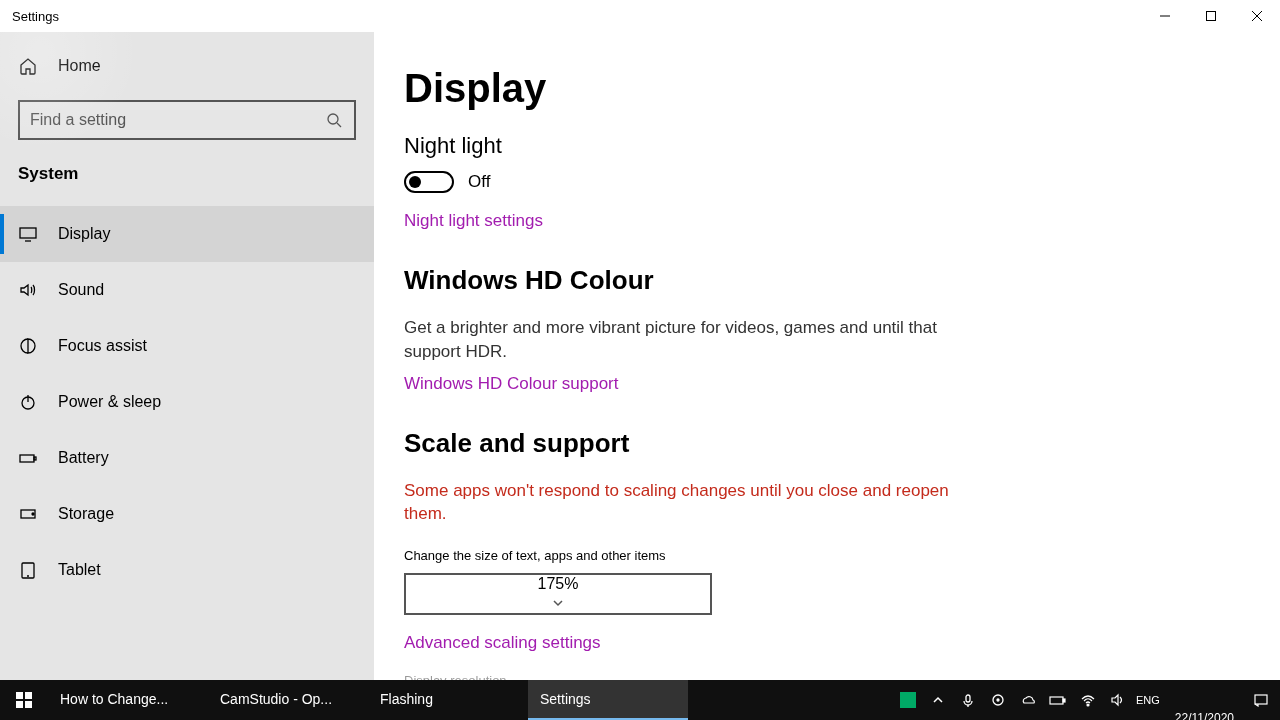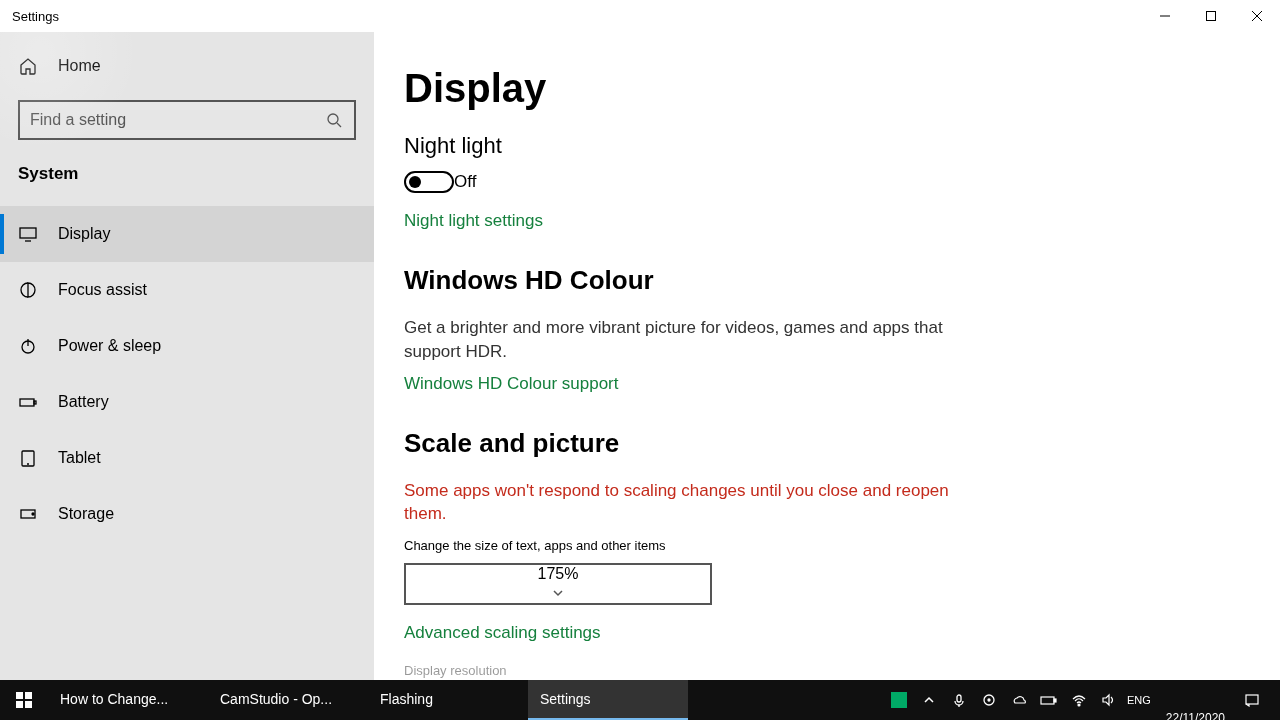--- a/index.html
+++ b/index.html
@@ -17,36 +17,36 @@
   .search { width: 100%; height: 40px; border: 2px solid #555; background: rgba(255,255,255,0.05); display: flex; align-items: center; padding: 0 10px; font-size: 16px; color: #555; justify-content: space-between; }
   .cat-label { font-size: 17px; font-weight: 600; padding: 24px 18px 10px; }
   .nav-list { display: flex; flex-direction: column; margin-top: 12px; }
   .nav-item { height: 56px; display: flex; align-items: center; padding-left: 18px; gap: 20px; font-size: 16px; position: relative; }
   .nav-item.active { background: #d4d4d4; }
   .nav-item.active::before { content: ""; position: absolute; left: 0; top: 8px; bottom: 8px; width: 4px; background: #0078d4; }
   .icon { width: 20px; height: 20px; display: inline-flex; align-items: center; justify-content: center; }
   .main { flex: 1; padding: 34px 0 0 30px; overflow: hidden; }
   .page-title { font-size: 40px; font-weight: 600; margin-bottom: 22px; }
   .sub { font-size: 22px; margin-bottom: 12px; }
-  .toggle-row { display: flex; align-items: center; margin-bottom: 18px; }
+  .toggle-row { display: flex; align-items: center; gap: 14px; margin-bottom: 18px; }
   .toggle { width: 50px; height: 22px; border: 2px solid #000; border-radius: 11px; position: relative; }
   .toggle::after { content: ""; width: 12px; height: 12px; background: #000; border-radius: 50%; position: absolute; left: 3px; top: 3px; }
-  .link { font-size: 17px; color: #15803d; margin-bottom: 34px; display: block; }
+  .link { font-size: 17px; color: #a21caf; margin-bottom: 34px; display: block; }
   .h2 { font-size: 26px; font-weight: 700; margin-bottom: 20px; }
   .desc { font-size: 17px; color: #333; max-width: 560px; line-height: 1.4; margin-bottom: 10px; }
-  .warn { font-size: 17px; color: #c42b1c; max-width: 560px; line-height: 1.4; margin-bottom: 12px; }
+  .warn { font-size: 17px; color: #c42b1c; max-width: 560px; line-height: 1.4; margin-bottom: 22px; }
   .label { font-size: 13px; margin-bottom: 10px; }
   .select { width: 308px; height: 42px; border: 2px solid #555; display: flex; align-items: center; justify-content: center; padding: 0 14px; font-size: 16px; margin-bottom: 18px; flex-direction: column; }
   .chevron { width: 12px; height: 12px; }
   
   .taskbar { position: absolute; bottom: 0; left: 0; right: 0; height: 40px; background: #101010; color: #fff; display: flex; align-items: center; font-size: 14px; }
   .tb-start { width: 48px; height: 40px; display: flex; align-items: center; justify-content: center; }
   .tb-item { height: 40px; padding: 0 12px; display: flex; align-items: center; min-width: 160px; border-bottom: 2px solid transparent; gap: 8px; }
   .tb-item.active { background: #333; border-bottom-color: #76b9ed; }
-  .tb-right { margin-left: auto; display: flex; align-items: center; gap: 12px; padding-right: 19px; height: 40px; }
+  .tb-right { margin-left: auto; display: flex; align-items: center; gap: 12px; padding-right: 10px; height: 40px; }
   .tb-time { text-align: right; font-size: 12px; line-height: 1.2; padding: 0 6px; margin-top: 36px; }
   .tray-icon { width: 18px; height: 18px; display: inline-flex; align-items: center; justify-content: center; }
   .sidebar-bg-blur { position: absolute; inset: 0; background: radial-gradient(circle at 40px 20px, rgba(255,255,255,0.25), transparent 100px); pointer-events: none; }
 </style>
 </head>
 <body>
 
 <div class="window">
   <div class="titlebar">
     <div class="title-left">
@@ -101,20 +101,30 @@
               <svg width="20" height="20" viewBox="0 0 20 20" fill="none" stroke="#000" stroke-width="1.3">
                 <rect x="2" y="4" width="16" height="10"></rect>
                 <line x1="7" y1="17" x2="13" y2="17"></line>
               </svg>
             </span>
           <span>Display</span>
         </div>
         <div class="nav-item">
           <span class="icon">
               <svg width="20" height="20" viewBox="0 0 20 20" fill="none" stroke="#000" stroke-width="1.3">
+                <path d="M3 8v4h3l4 3V5L6 8H3z"></path>
+                <path d="M13 7c1 1 1 5 0 6"></path>
+                <path d="M15 5c2 2 2 8 0 10"></path>
+              </svg>
+            </span>
+          <span>Sound</span>
+        </div>
+        <div class="nav-item">
+          <span class="icon">
+              <svg width="20" height="20" viewBox="0 0 20 20" fill="none" stroke="#000" stroke-width="1.3">
                 <path d="M10 3a7 7 0 0 1 0 14z"></path>
                 <path d="M10 3a7 7 0 0 0 0 14"></path>
               </svg>
             </span>
           <span>Focus assist</span>
         </div>
         <div class="nav-item">
           <span class="icon">
               <svg width="20" height="20" viewBox="0 0 20 20" fill="none" stroke="#000" stroke-width="1.3">
                 <circle cx="10" cy="11" r="6"></circle>
@@ -128,52 +138,52 @@
               <svg width="20" height="20" viewBox="0 0 20 20" fill="none" stroke="#000" stroke-width="1.3">
                 <rect x="2" y="7" width="14" height="7"></rect>
                 <rect x="16" y="9" width="2" height="3"></rect>
               </svg>
             </span>
           <span>Battery</span>
         </div>
         <div class="nav-item">
           <span class="icon">
               <svg width="20" height="20" viewBox="0 0 20 20" fill="none" stroke="#000" stroke-width="1.3">
+                <rect x="3" y="6" width="14" height="8"></rect>
+                <circle cx="15" cy="10" r="1" fill="#000"></circle>
+              </svg>
+            </span>
+          <span>Storage</span>
+        </div>
+        <div class="nav-item">
+          <span class="icon">
+              <svg width="20" height="20" viewBox="0 0 20 20" fill="none" stroke="#000" stroke-width="1.3">
                 <rect x="4" y="3" width="12" height="15" rx="1"></rect>
                 <line x1="9" y1="16" x2="11" y2="16"></line>
               </svg>
             </span>
           <span>Tablet</span>
-        </div>
-        <div class="nav-item">
-          <span class="icon">
-              <svg width="20" height="20" viewBox="0 0 20 20" fill="none" stroke="#000" stroke-width="1.3">
-                <rect x="3" y="6" width="14" height="8"></rect>
-                <circle cx="15" cy="10" r="1" fill="#000"></circle>
-              </svg>
-            </span>
-          <span>Storage</span>
         </div>
       </div>
     </div>
 
     <div class="main">
       <div class="page-title">Display</div>
       <div class="sub">Night light</div>
       <div class="toggle-row">
         <div class="toggle"></div>
         <span style="font-size:17px">Off</span>
       </div>
       <span class="link">Night light settings</span>
 
       <div class="h2">Windows HD Colour</div>
-      <div class="desc">Get a brighter and more vibrant picture for videos, games and apps that support HDR.</div>
+      <div class="desc">Get a brighter and more vibrant picture for videos, games and until that support HDR.</div>
       <span class="link">Windows HD Colour support</span>
 
-      <div class="h2">Scale and picture</div>
+      <div class="h2">Scale and support</div>
       <div class="warn">Some apps won't respond to scaling changes until you close and reopen them.</div>
       <div class="label">Change the size of text, apps and other items</div>
       <div class="select">
         <span>175%</span>
         <span class="icon">
           <svg class="chevron" viewBox="0 0 12 12" fill="none" stroke="#555" stroke-width="1.5">
               <polyline points="2,4 6,8 10,4"></polyline>
             </svg>
         </span>
       </div>

